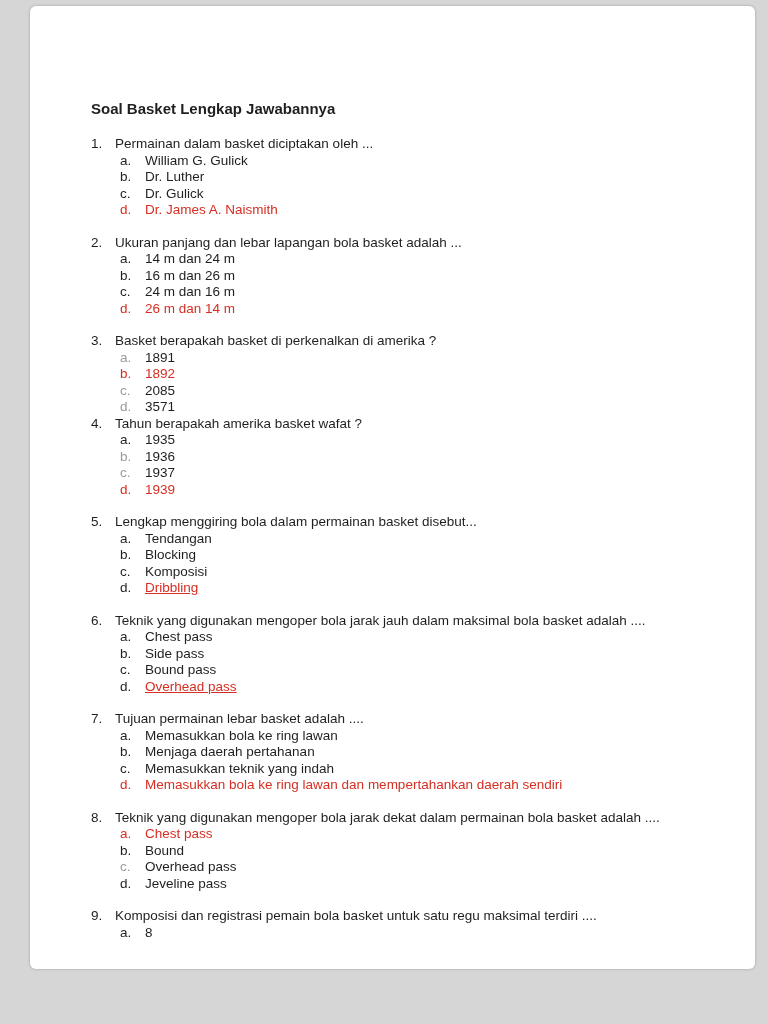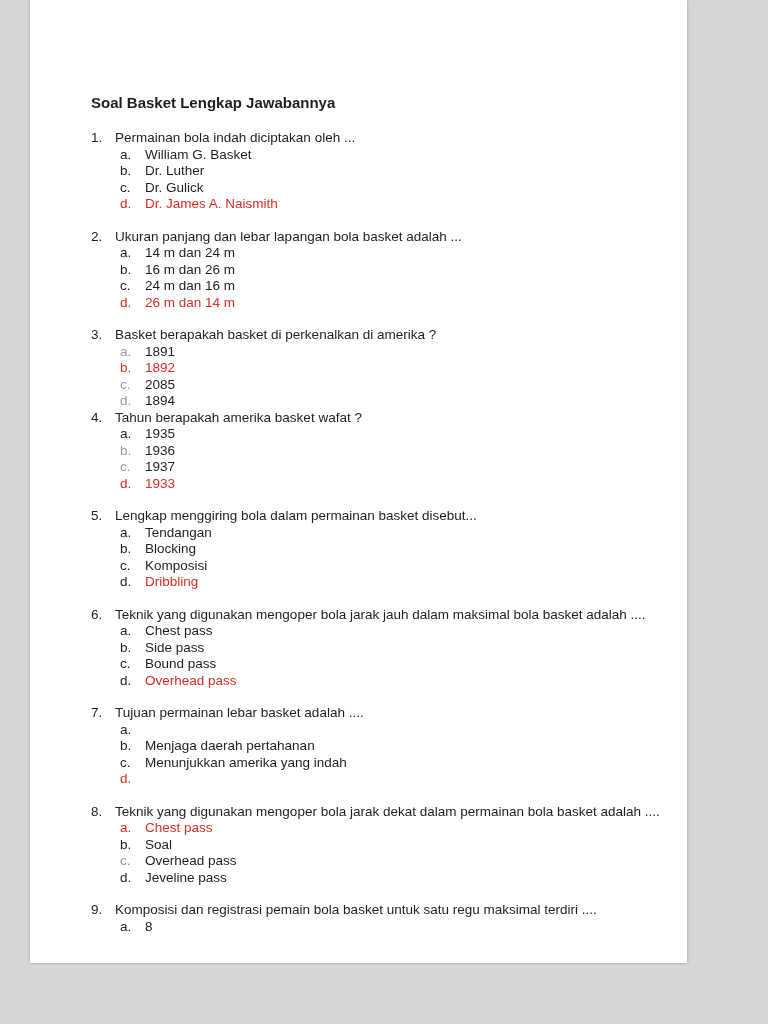--- a/index.html
+++ b/index.html
@@ -7,63 +7,64 @@
     width: 768px;
     height: 1024px;
     position: relative;
     background: var(--canvas, #d6d6d6);
     font-family: "Liberation Sans", sans-serif;
     overflow: hidden;
   }
   .page {
     position: absolute;
     left: 30px;
-    top: 0;
-    width: 657px;
+    top: 6px;
+    width: 725px;
     height: 963px;
     background: var(--page, #ffffff);
     box-sizing: border-box;
     padding: 94px 24px 0 61px;
     box-shadow: 0 0 3px rgba(0,0,0,0.25);
     color: var(--text, #1f1f1f);
     font-size: 13.5px;
     line-height: 16.5px;
+    border-radius: 6px;
   }
   .doc-title {
     font-size: 15px;
     font-weight: bold;
     margin: 0 0 18px 0;
     line-height: 18px;
   }
   .question + .question { margin-top: 16px; }
   [data-name="question-4"] { margin-top: 0 !important; }
   .q-line { display: flex; }
   .q-num { width: 24px; flex: 0 0 24px; }
   .q-text { flex: 1; }
   .opt { display: flex; padding-left: 29px; }
   .opt-letter { width: 25px; flex: 0 0 25px; }
   .opt.answer .opt-letter,
   .opt.answer .opt-text { color: var(--red, #d93025); }
-  .opt.answer-text .opt-text { color: var(--red, #d93025); }
+  .opt.answer-text .opt-text { color: var(--red, #d93025); text-decoration: underline; }
   .opt.muted .opt-letter { color: var(--muted, #9a9a9a); }
 </style>
 </head>
 <body>
 
 <div class="page" data-name="document-page">
   <h1 class="doc-title" data-name="document-title">Soal Basket Lengkap Jawabannya</h1>
   <div id="questions" data-name="question-list">
       <div class="question" data-name="question-1">
         <div class="q-line" data-name="question-line">
           <span class="q-num" data-name="question-number">1.</span>
-          <span class="q-text" data-name="question-text">Permainan bola indah diciptakan oleh ...</span>
-        </div>
-        <div class="opt normal" data-name="option-a">
-          <span class="opt-letter" data-name="option-letter">a.</span>
-          <span class="opt-text" data-name="option-text">William G. Basket</span>
+          <span class="q-text" data-name="question-text">Permainan dalam basket diciptakan oleh ...</span>
+        </div>
+        <div class="opt normal" data-name="option-a">
+          <span class="opt-letter" data-name="option-letter">a.</span>
+          <span class="opt-text" data-name="option-text">William G. Gulick</span>
         </div>
         <div class="opt normal" data-name="option-b">
           <span class="opt-letter" data-name="option-letter">b.</span>
           <span class="opt-text" data-name="option-text">Dr. Luther</span>
         </div>
         <div class="opt normal" data-name="option-c">
           <span class="opt-letter" data-name="option-letter">c.</span>
           <span class="opt-text" data-name="option-text">Dr. Gulick</span>
         </div>
         <div class="opt answer" data-name="option-d">
@@ -105,21 +106,21 @@
         <div class="opt answer" data-name="option-b">
           <span class="opt-letter" data-name="option-letter">b.</span>
           <span class="opt-text" data-name="option-text">1892</span>
         </div>
         <div class="opt muted" data-name="option-c">
           <span class="opt-letter" data-name="option-letter">c.</span>
           <span class="opt-text" data-name="option-text">2085</span>
         </div>
         <div class="opt muted" data-name="option-d">
           <span class="opt-letter" data-name="option-letter">d.</span>
-          <span class="opt-text" data-name="option-text">1894</span>
+          <span class="opt-text" data-name="option-text">3571</span>
         </div>
       </div>
       <div class="question" data-name="question-4">
         <div class="q-line" data-name="question-line">
           <span class="q-num" data-name="question-number">4.</span>
           <span class="q-text" data-name="question-text">Tahun berapakah amerika basket wafat ?</span>
         </div>
         <div class="opt normal" data-name="option-a">
           <span class="opt-letter" data-name="option-letter">a.</span>
           <span class="opt-text" data-name="option-text">1935</span>
@@ -127,21 +128,21 @@
         <div class="opt muted" data-name="option-b">
           <span class="opt-letter" data-name="option-letter">b.</span>
           <span class="opt-text" data-name="option-text">1936</span>
         </div>
         <div class="opt muted" data-name="option-c">
           <span class="opt-letter" data-name="option-letter">c.</span>
           <span class="opt-text" data-name="option-text">1937</span>
         </div>
         <div class="opt answer" data-name="option-d">
           <span class="opt-letter" data-name="option-letter">d.</span>
-          <span class="opt-text" data-name="option-text">1933</span>
+          <span class="opt-text" data-name="option-text">1939</span>
         </div>
       </div>
       <div class="question" data-name="question-5">
         <div class="q-line" data-name="question-line">
           <span class="q-num" data-name="question-number">5.</span>
           <span class="q-text" data-name="question-text">Lengkap menggiring bola dalam permainan basket disebut...</span>
         </div>
         <div class="opt normal" data-name="option-a">
           <span class="opt-letter" data-name="option-letter">a.</span>
           <span class="opt-text" data-name="option-text">Tendangan</span>
@@ -181,45 +182,47 @@
           <span class="opt-text" data-name="option-text">Overhead pass</span>
         </div>
       </div>
       <div class="question" data-name="question-7">
         <div class="q-line" data-name="question-line">
           <span class="q-num" data-name="question-number">7.</span>
           <span class="q-text" data-name="question-text">Tujuan permainan lebar basket adalah ....</span>
         </div>
         <div class="opt normal" data-name="option-a">
           <span class="opt-letter" data-name="option-letter">a.</span>
+          <span class="opt-text" data-name="option-text">Memasukkan bola ke ring lawan</span>
         </div>
         <div class="opt normal" data-name="option-b">
           <span class="opt-letter" data-name="option-letter">b.</span>
           <span class="opt-text" data-name="option-text">Menjaga daerah pertahanan</span>
         </div>
         <div class="opt normal" data-name="option-c">
           <span class="opt-letter" data-name="option-letter">c.</span>
-          <span class="opt-text" data-name="option-text">Menunjukkan amerika yang indah</span>
-        </div>
-        <div class="opt answer" data-name="option-d">
-          <span class="opt-letter" data-name="option-letter">d.</span>
+          <span class="opt-text" data-name="option-text">Memasukkan teknik yang indah</span>
+        </div>
+        <div class="opt answer" data-name="option-d">
+          <span class="opt-letter" data-name="option-letter">d.</span>
+          <span class="opt-text" data-name="option-text">Memasukkan bola ke ring lawan dan mempertahankan daerah sendiri</span>
         </div>
       </div>
       <div class="question" data-name="question-8">
         <div class="q-line" data-name="question-line">
           <span class="q-num" data-name="question-number">8.</span>
           <span class="q-text" data-name="question-text">Teknik yang digunakan mengoper bola jarak dekat dalam permainan bola basket adalah ....</span>
         </div>
         <div class="opt answer" data-name="option-a">
           <span class="opt-letter" data-name="option-letter">a.</span>
           <span class="opt-text" data-name="option-text">Chest pass</span>
         </div>
         <div class="opt normal" data-name="option-b">
           <span class="opt-letter" data-name="option-letter">b.</span>
-          <span class="opt-text" data-name="option-text">Soal</span>
+          <span class="opt-text" data-name="option-text">Bound</span>
         </div>
         <div class="opt muted" data-name="option-c">
           <span class="opt-letter" data-name="option-letter">c.</span>
           <span class="opt-text" data-name="option-text">Overhead pass</span>
         </div>
         <div class="opt normal" data-name="option-d">
           <span class="opt-letter" data-name="option-letter">d.</span>
           <span class="opt-text" data-name="option-text">Jeveline pass</span>
         </div>
       </div>

